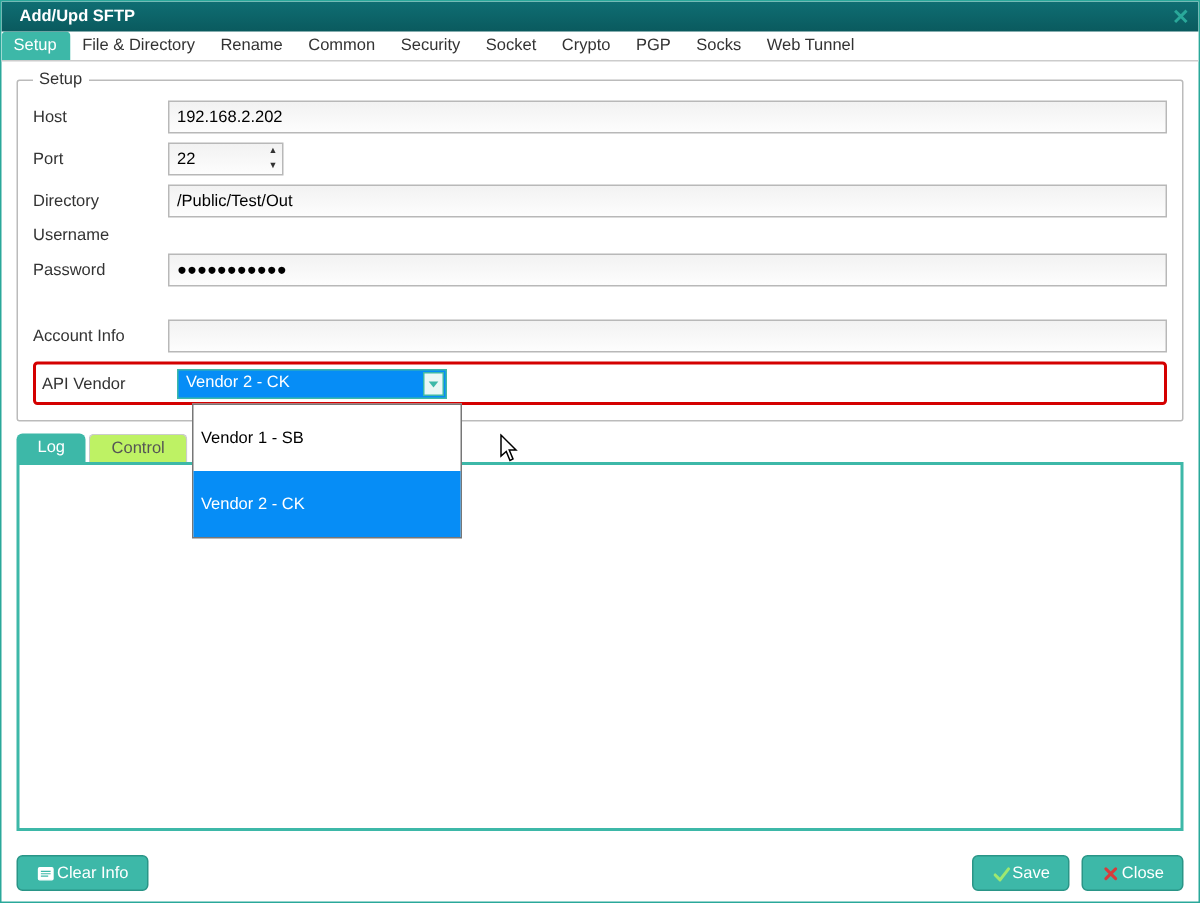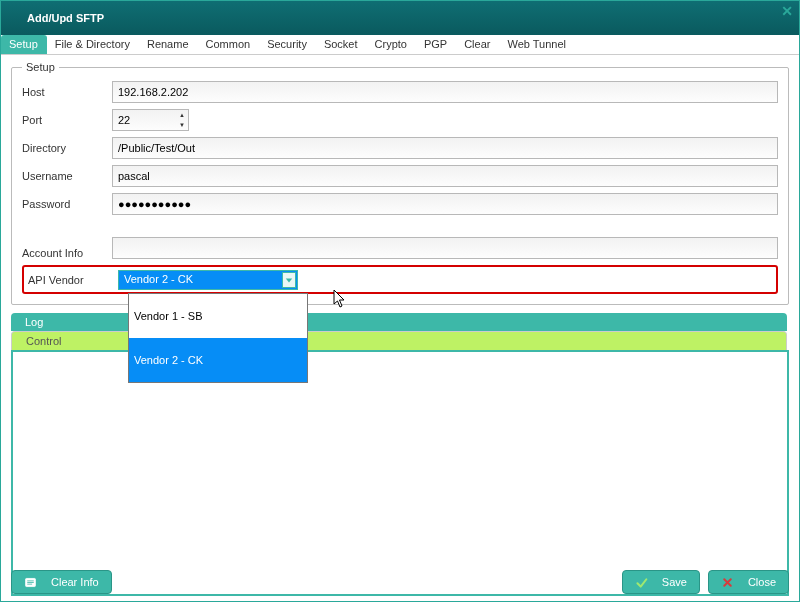--- a/index.html
+++ b/index.html
@@ -10,24 +10,24 @@
     width: 800px;
     height: 602px;
     overflow: hidden;
     position: relative;
     border: 1px solid #2aa89a;
   }
   .titlebar {
     background: #0d6a6f;
     background: linear-gradient(#0f6e73, #0a5a5e);
     color: #fff;
-    height: 34px;
+    height: 20px;
     display: flex;
     align-items: center;
-    padding: 0 26px;
+    padding: 0 12px;
     font-size: 11px;
     font-weight: bold;
     position: relative;
   }
   .titlebar .close-x {
     position: absolute;
     right: 6px;
     top: 2px;
     color: #2aa89a;
     font-size: 14px;
@@ -99,21 +99,21 @@
     width: 12px;
     display: flex;
     flex-direction: column;
   }
   .spinner-btns div {
     flex:1;
     display:flex;align-items:center;justify-content:center;
     font-size:6px;color:#333;
     cursor:pointer;
   }
-  .row.gap-above { margin-top: 22px; align-items: flex-end; }
+  .row.gap-above { margin-top: 22px; }
   .api-row-wrap {
     border: 2px solid #d40000;
     border-radius: 3px;
     padding: 3px 4px 2px 4px;
     margin-top: 4px;
     position: relative;
   }
   .combo {
     position: relative;
     width: 180px;
@@ -154,21 +154,20 @@
   .dropdown .opt.hl {
     background: #068df6;
     color: #fff;
   }
   .bottom-tabs {
     margin: 4px 10px 0 10px;
     display:flex;
     font-size: 11px;
     position: relative;
     z-index: 1;
-    flex-direction: column;
   }
   .bottom-tabs .btab {
     padding: 3px 14px;
     background: #3db8a8;
     color: #fff;
     border-top-left-radius: 4px;
     border-top-right-radius: 4px;
     margin-right: 2px;
     cursor:pointer;
   }
@@ -198,21 +197,21 @@
   }
   .btn {
     height: 24px;
     background: #3db8a8;
     color: #fff;
     border: 1px solid #2a9587;
     border-radius: 4px;
     padding: 0 12px;
     display: flex;
     align-items: center;
-    gap: 14px;
+    gap: 1px;
     font-size: 11px;
     cursor: pointer;
   }
   .btn .bicon { width:13px;height:13px;display:flex;align-items:center;justify-content:center; }
   .buttonbar .spacer { flex:1; }
   .buttonbar .btn + .btn { margin-left: 8px; }
   .cursor {
     position: absolute;
     left: 332px;
     top: 288px;
@@ -230,21 +229,21 @@
 
 <div class="tabbar">
   <div class="tab active">Setup</div>
   <div class="tab">File &amp; Directory</div>
   <div class="tab">Rename</div>
   <div class="tab">Common</div>
   <div class="tab">Security</div>
   <div class="tab">Socket</div>
   <div class="tab">Crypto</div>
   <div class="tab">PGP</div>
-  <div class="tab">Clear</div>
+  <div class="tab">Socks</div>
   <div class="tab">Web Tunnel</div>
 </div>
 
 <div class="content">
   <fieldset class="setup">
     <legend>Setup</legend>
 
     <div class="row">
       <label>Host</label>
       <input class="field" value="192.168.2.202" style="">
@@ -261,21 +260,20 @@
       </div>
     </div>
 
     <div class="row">
       <label>Directory</label>
       <input class="field" value="/Public/Test/Out" style="">
     </div>
 
     <div class="row">
       <label>Username</label>
-      <input class="field" value="pascal" style="">
     </div>
 
     <div class="row">
       <label>Password</label>
       <input class="field" value="●●●●●●●●●●●" style="">
     </div>
 
     <div class="row gap-above">
       <label>Account Info</label>
       <input class="field" value="" style="">

